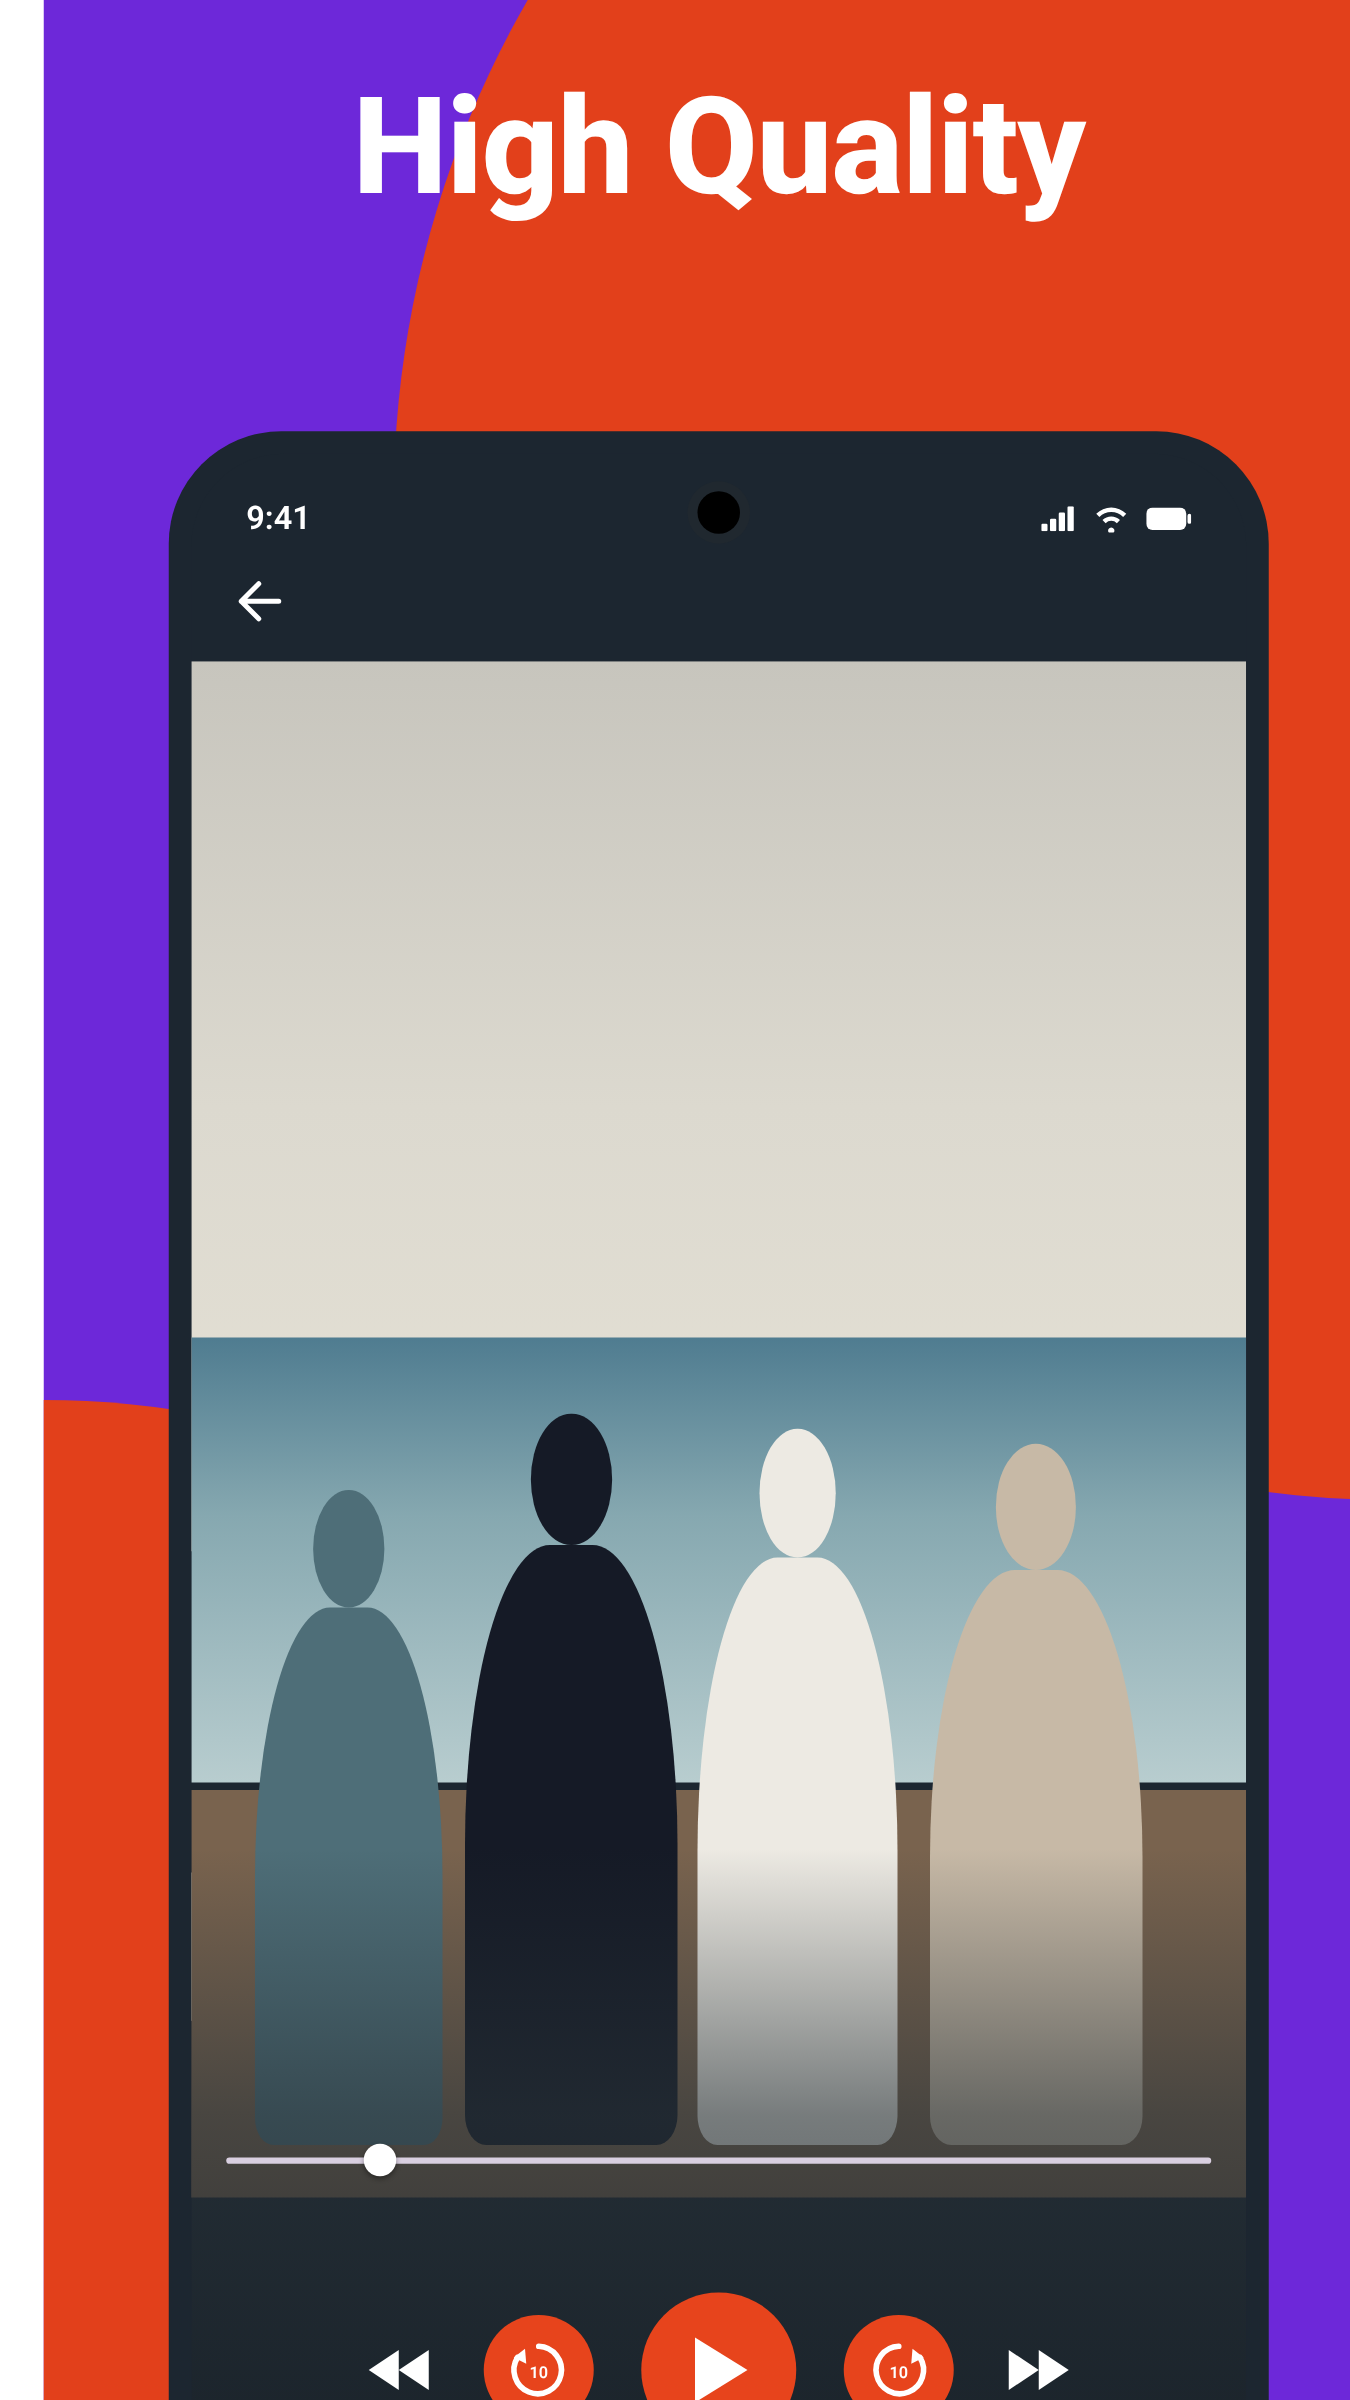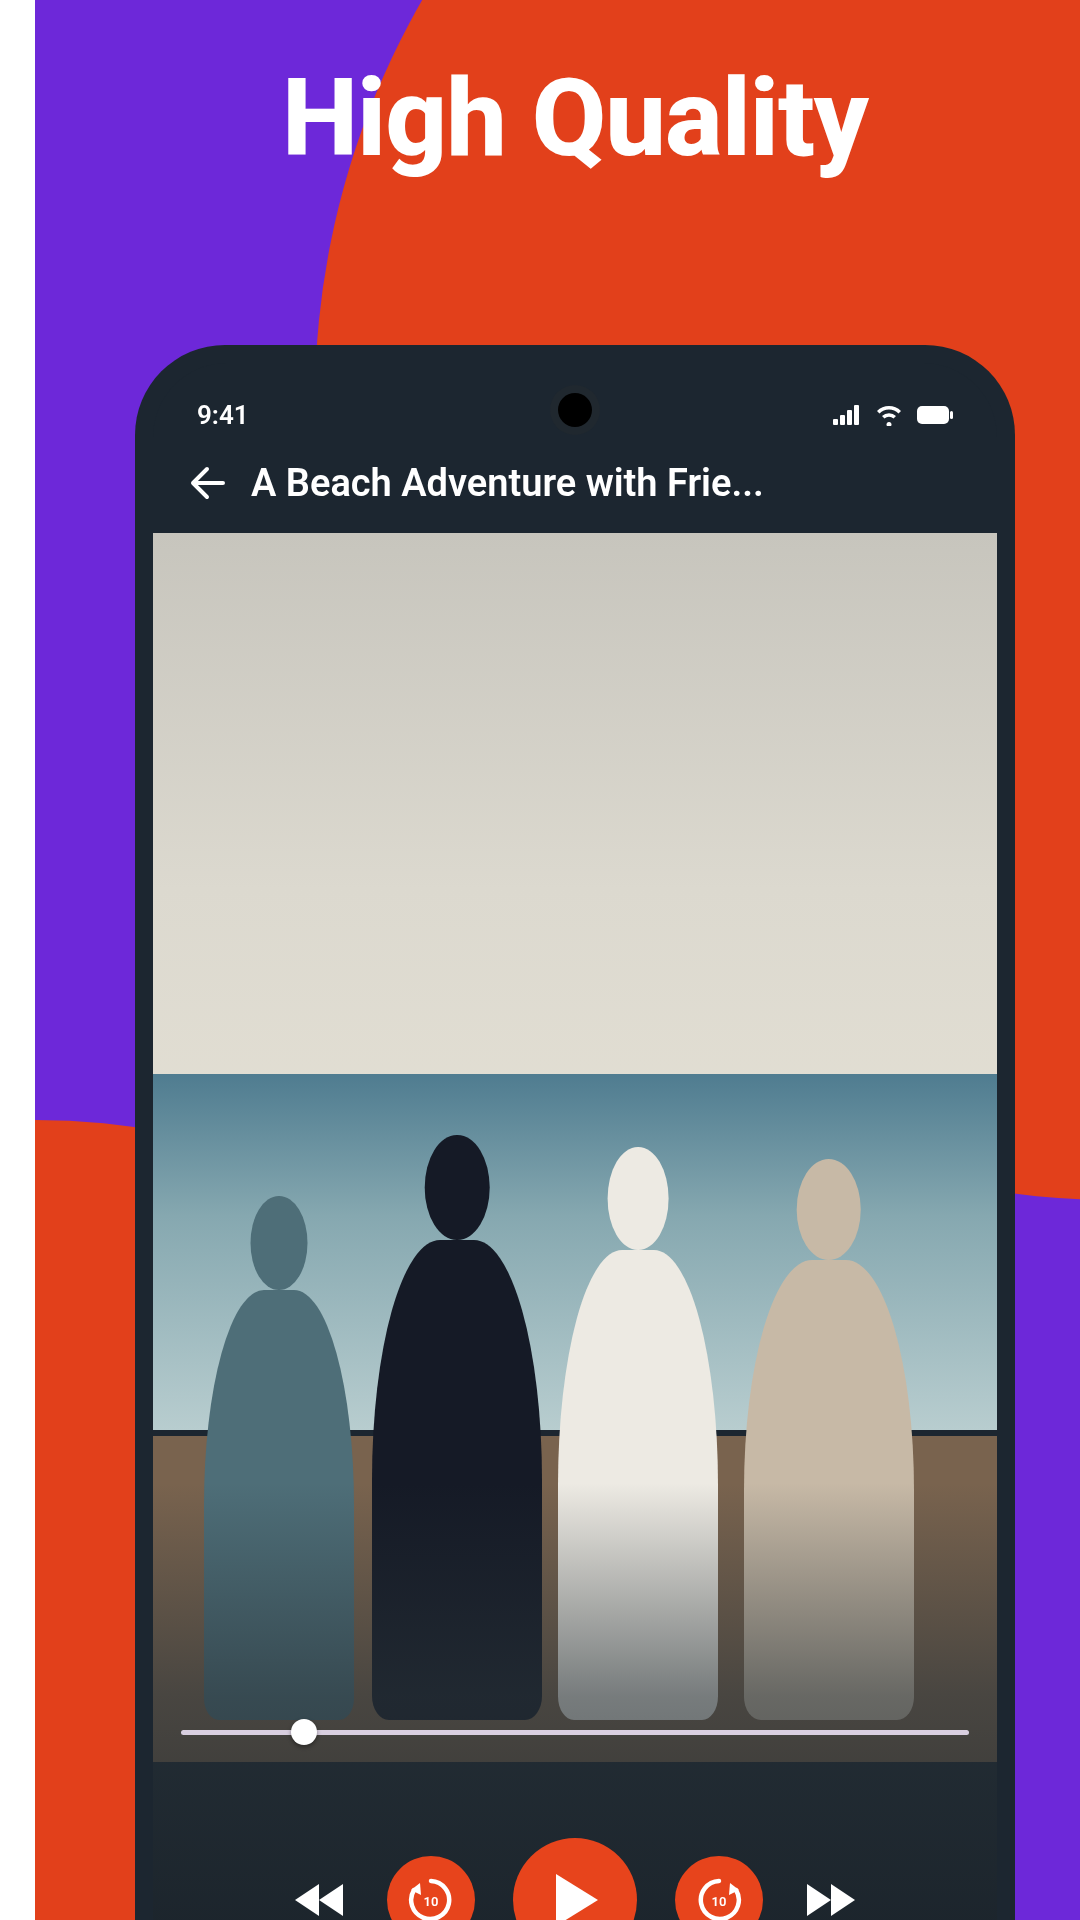--- a/index.html
+++ b/index.html
@@ -250,21 +250,20 @@
           </span>
         </div>
       </div>
 
       <div class="app-bar">
         <span class="back-arrow">
           <svg width="40" height="40" viewBox="0 0 40 40">
               <path d="M20 6 L6 20 L20 34 M6 20 H36" stroke="#fff" stroke-width="4" fill="none" stroke-linecap="round" stroke-linejoin="round"></path>
             </svg>
         </span>
-        <div class="app-bar-title">A Beach Adventure with Frie...</div>
       </div>
 
       <div class="video-area">
         <div class="scene">
           <div class="fig fig1"></div>
           <div class="fig fig2"></div>
           <div class="fig fig3"></div>
           <div class="fig fig4"></div>
         </div>
         <div class="fg-blur"></div>

